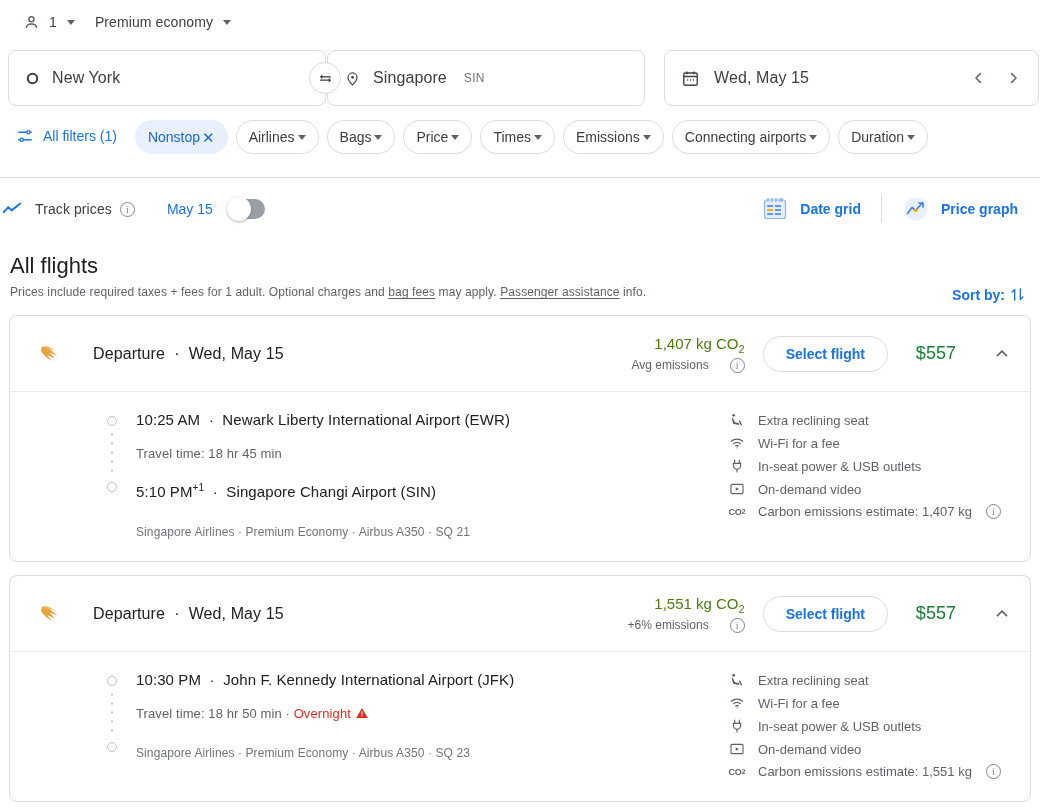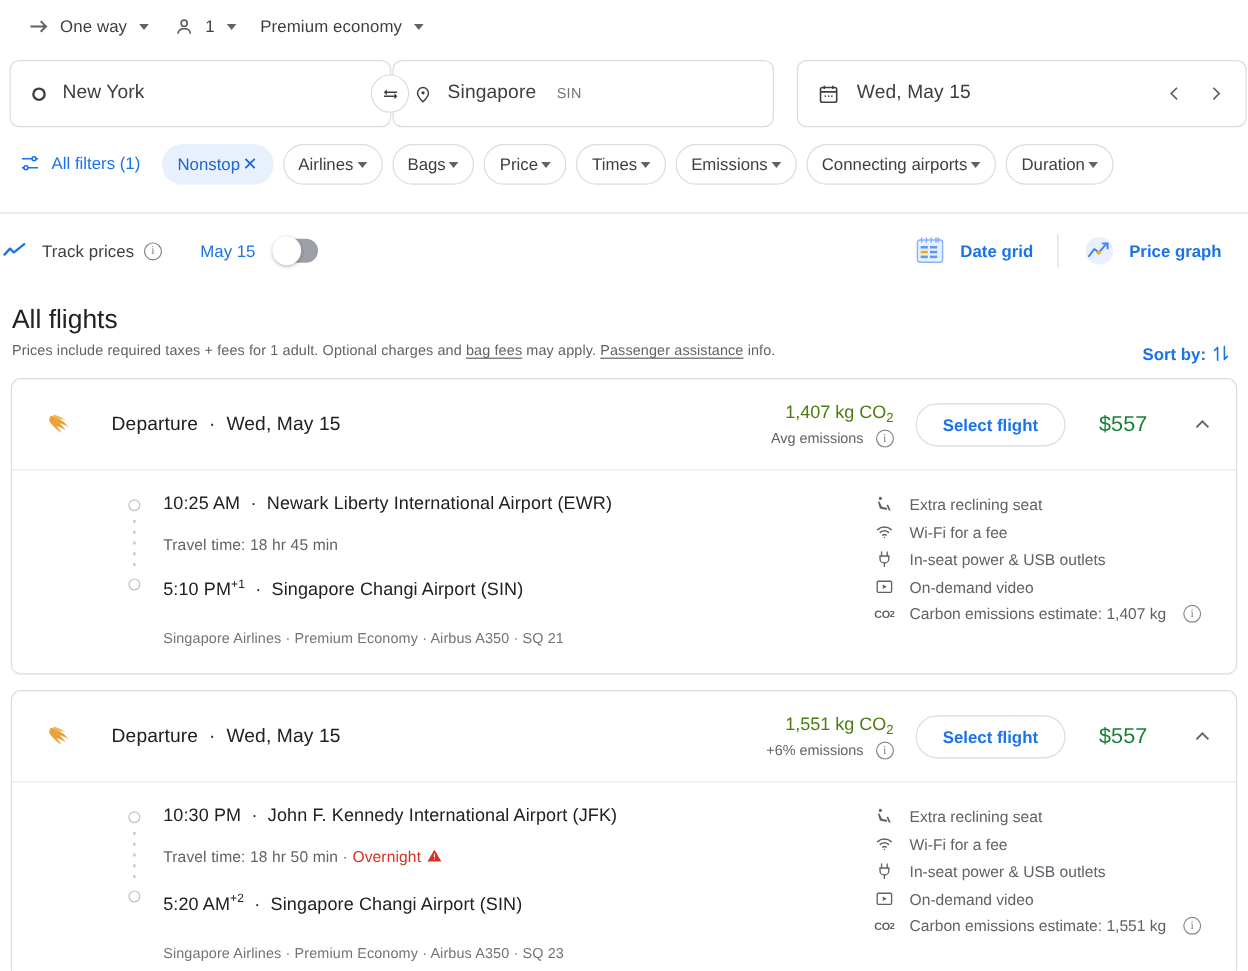--- a/index.html
+++ b/index.html
@@ -140,21 +140,21 @@
   }
   .card-head {
     display: flex; align-items: center; height: 75px;
     padding: 0 10px 0 22px; cursor: pointer;
   }
   .logo { width: 38px; height: 38px; display: flex; align-items: center; justify-content: center; flex: 0 0 38px; }
   .dep-text { font-size: 16px; color: #202124; margin-left: 23px; letter-spacing: .1px; }
   .emis { margin-left: auto; text-align: right; padding-right: 18px; }
   .emis-main { font-size: 15px; color: #4d7c0f; white-space: nowrap; }
   .emis-main sub { font-size: 11px; }
-  .emis-sub { font-size: 12px; color: #5f6368; margin-top: 3px; display: flex; justify-content: flex-end; gap: 10px; }
+  .emis-sub { font-size: 12px; color: #5f6368; margin-top: 3px; display: flex; justify-content: flex-end; gap: 21px; }
   .select-btn {
     height: 36px; padding: 0 22px; border: 1px solid #dadce0;
     border-radius: 18px; background: #fff; color: #1a73e8;
     font-size: 14px; font-weight: bold; cursor: pointer;
     display: flex; align-items: center; justify-content: center;
     font-family: "Liberation Sans", sans-serif;
   }
   .price {
     font-size: 18px; color: #188038; width: 96px; text-align: center;
     letter-spacing: .1px;
@@ -196,29 +196,20 @@
   .amenity { display: flex; align-items: center; gap: 12px; font-size: 13px; color: #5f6368; }
   .amenity .ico { width: 18px; flex: 0 0 18px; color: #5f6368; }
   .co2-glyph { font-size: 9px; font-weight: bold; letter-spacing: -.3px; }
 </style>
 </head>
 <body>
 
 <div class="page">
 
   <div class="options-row">
-    <div class="opt">
-      <span class="ico">
-        <svg width="20" height="20" viewBox="0 0 24 24" fill="#5f6368">
-            <path d="M4 11h13.2l-3.6-3.6L15 6l6 6-6 6-1.4-1.4 3.6-3.6H4z"></path>
-          </svg>
-      </span>
-      <span class="opt-label">One way</span>
-      <span class="caret"></span>
-    </div>
     <div class="opt">
       <span class="ico">
         <svg width="19" height="19" viewBox="0 0 24 24" fill="none" stroke="#5f6368" stroke-width="1.8">
             <circle cx="12" cy="8" r="3.2"></circle>
             <path d="M5.5 19c0-3.3 2.9-5.2 6.5-5.2s6.5 1.9 6.5 5.2"></path>
           </svg>
       </span>
       <span class="opt-label">1</span>
       <span class="caret"></span>
     </div>
@@ -511,21 +502,20 @@
             <span class="tl-dot"></span>
             <span class="tl-line"></span>
             <span class="tl-dot"></span>
           </div>
           <div class="leg-text">
             <div class="leg-line"><span>10:30 PM</span> &nbsp;·&nbsp; <span>John F. Kennedy International Airport (JFK)</span></div>
             <div class="leg-mid"><span>Travel time: 18 hr 50 min</span> · <span class="overnight">Overnight</span><span class="warn-tri"><svg width="14" height="14" viewBox="0 0 24 24" fill="#d93025">
                     <path d="M12 3.5 22 20.5H2z"></path>
                     <path d="M11.2 9.5h1.6v5h-1.6zM11.2 16h1.6v1.7h-1.6z" fill="#fff"></path>
                   </svg></span></div>
-            <div class="leg-line"><span>5:20 AM</span><sup>+2</sup> &nbsp;·&nbsp; <span>Singapore Changi Airport (SIN)</span></div>
             <div class="leg-meta">Singapore Airlines  ·  Premium Economy  ·  Airbus A350  ·  SQ 23</div>
           </div>
         </div>
         <div class="amenities">
           <div class="amenity">
             <span class="ico">
               <svg width="16" height="16" viewBox="0 0 24 24" fill="#5f6368">
                   <circle cx="7" cy="5" r="2"></circle>
                   <path d="M5.5 8.5 9 15.5l6.5 1.5-.8 2.6-8.4-2L4 9.5zM16.5 12.5l3.5 7.5h-2.4l-3-6.4z"></path>
                 </svg>

